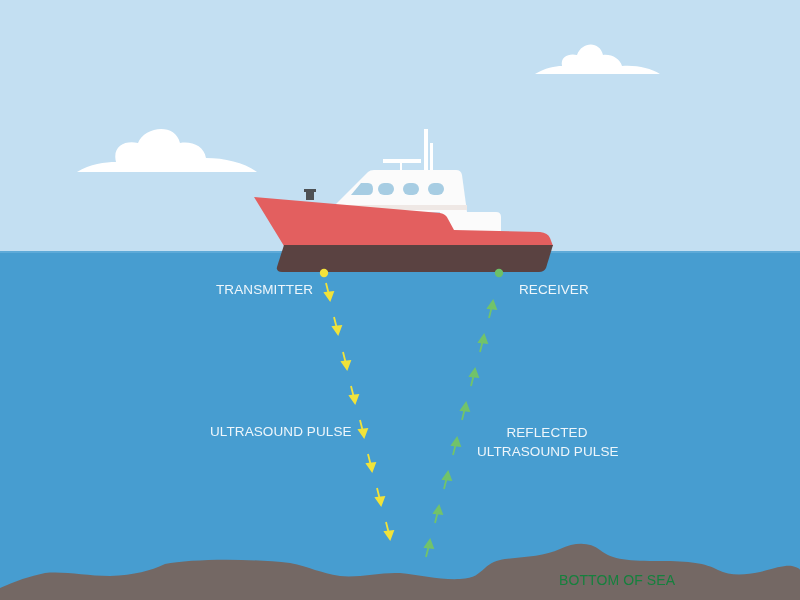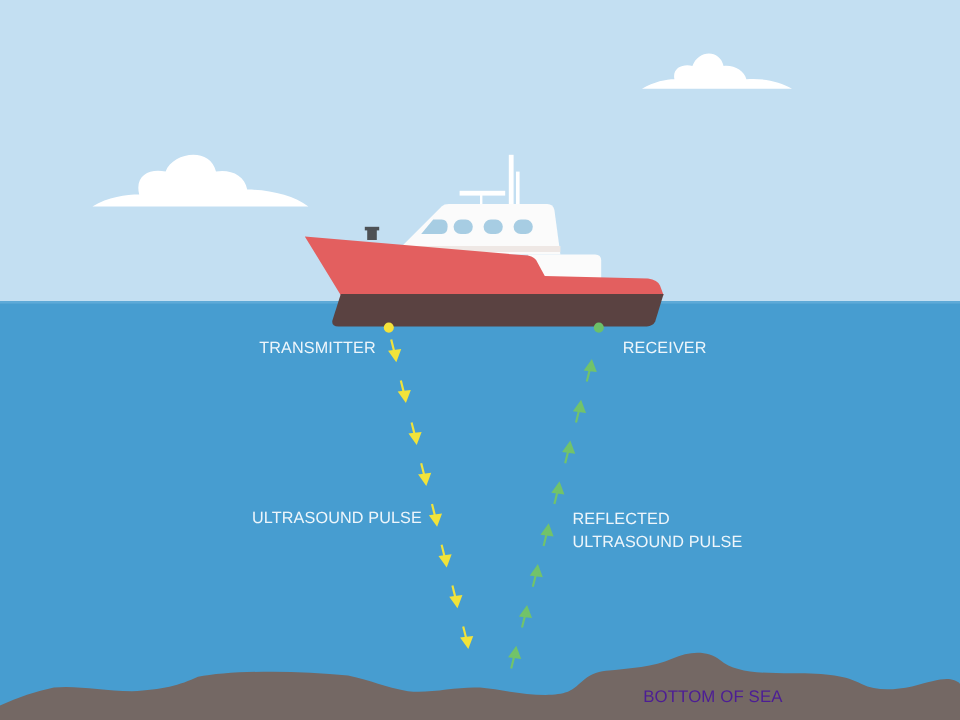--- a/index.html
+++ b/index.html
@@ -8,22 +8,22 @@
   svg.art { position: absolute; left: 0; top: 0; }
   .label {
     position: absolute;
     color: #eef6fb;
     font-family: "Liberation Sans", "DejaVu Sans", sans-serif;
     font-size: 13.5px;
     letter-spacing: 0.1px;
     white-space: nowrap;
     line-height: 19px;
   }
-  .label.center { }
-  .label.seabed { font-size: 14px; color: #4c1d95; }
+  .label.center { text-align: center; }
+  .label.seabed { font-size: 14px; color: #15803d; margin-left: 23px; }
 </style>
 </head>
 <body>
 
 <div class="scene">
   <svg class="art" width="800" height="600" viewBox="0 0 800 600">
 
     <rect x="0" y="0" width="800" height="252" fill="#c3dff2"></rect>
 
     <rect x="0" y="251" width="800" height="349" fill="#479dd0"></rect>

